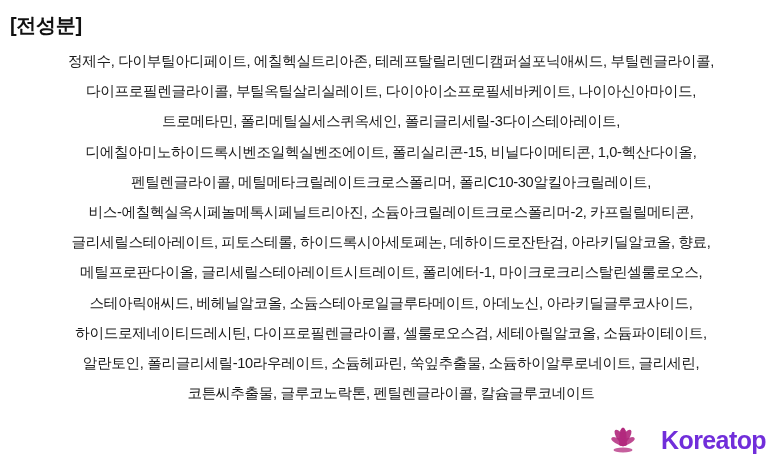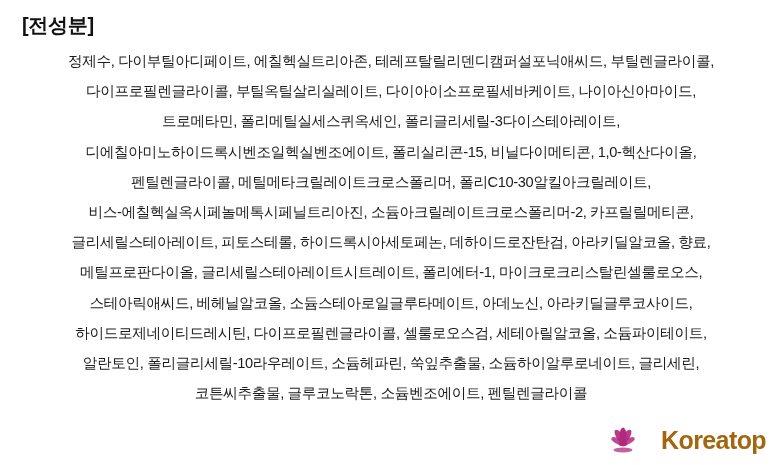--- a/index.html
+++ b/index.html
@@ -20,21 +20,21 @@
     height: 465px;
     box-sizing: border-box;
     padding: 10px 8px 0 8px;
   }
   .heading {
     font-size: 20px;
     font-weight: bold;
     color: #111111;
     line-height: 30px;
     letter-spacing: -0.3px;
-    margin: 0 0 6px 12px;
+    margin: 0 0 6px 0;
     padding-left: 2px;
   }
   .ingredient-list {
     margin: 0;
     padding: 0;
     list-style: none;
   }
   .ingredient-line {
     font-size: 14.6px;
     color: #1a1a1a;
@@ -58,21 +58,21 @@
     height: 34px;
     position: relative;
     flex: 0 0 auto;
   }
   .watermark-mark svg {
     display: block;
   }
   .watermark-text {
     font-size: 25px;
     font-weight: bold;
-    color: #a16207;
+    color: #6d28d9;
     letter-spacing: -0.6px;
     line-height: 28px;
     margin-left: 15px;
   }
 </style>
 </head>
 <body>
 
 <div class="page">
 
@@ -83,21 +83,21 @@
     <div class="ingredient-line">다이프로필렌글라이콜, 부틸옥틸살리실레이트, 다이아이소프로필세바케이트, 나이아신아마이드,</div>
     <div class="ingredient-line">트로메타민, 폴리메틸실세스퀴옥세인, 폴리글리세릴-3다이스테아레이트,</div>
     <div class="ingredient-line">디에칠아미노하이드록시벤조일헥실벤조에이트, 폴리실리콘-15, 비닐다이메티콘, 1,0-헥산다이올,</div>
     <div class="ingredient-line">펜틸렌글라이콜, 메틸메타크릴레이트크로스폴리머, 폴리C10-30알킬아크릴레이트,</div>
     <div class="ingredient-line">비스-에칠헥실옥시페놀메톡시페닐트리아진, 소듐아크릴레이트크로스폴리머-2, 카프릴릴메티콘,</div>
     <div class="ingredient-line">글리세릴스테아레이트, 피토스테롤, 하이드록시아세토페논, 데하이드로잔탄검, 아라키딜알코올, 향료,</div>
     <div class="ingredient-line">메틸프로판다이올, 글리세릴스테아레이트시트레이트, 폴리에터-1, 마이크로크리스탈린셀룰로오스,</div>
     <div class="ingredient-line">스테아릭애씨드, 베헤닐알코올, 소듐스테아로일글루타메이트, 아데노신, 아라키딜글루코사이드,</div>
     <div class="ingredient-line">하이드로제네이티드레시틴, 다이프로필렌글라이콜, 셀룰로오스검, 세테아릴알코올, 소듐파이테이트,</div>
     <div class="ingredient-line">알란토인, 폴리글리세릴-10라우레이트, 소듐헤파린, 쑥잎추출물, 소듐하이알루로네이트, 글리세린,</div>
-    <div class="ingredient-line">코튼씨추출물, 글루코노락톤, 소듐벤조에이트, 펜틸렌글라이콜</div>
+    <div class="ingredient-line">코튼씨추출물, 글루코노락톤, 펜틸렌글라이콜, 칼슘글루코네이트</div>
   </div>
 
   <div class="watermark">
     <span class="watermark-mark">
       <svg width="34" height="34" viewBox="0 0 34 34" aria-hidden="true">
         <g fill="#b0247a">
           <ellipse cx="17" cy="14" rx="3.6" ry="9.5"></ellipse>
           <ellipse cx="17" cy="14" rx="3.6" ry="9.5" transform="rotate(35 17 18)" opacity="0.92"></ellipse>
           <ellipse cx="17" cy="14" rx="3.6" ry="9.5" transform="rotate(-35 17 18)" opacity="0.92"></ellipse>
           <ellipse cx="17" cy="16" rx="3.2" ry="8.6" transform="rotate(68 17 20)" opacity="0.85"></ellipse>

